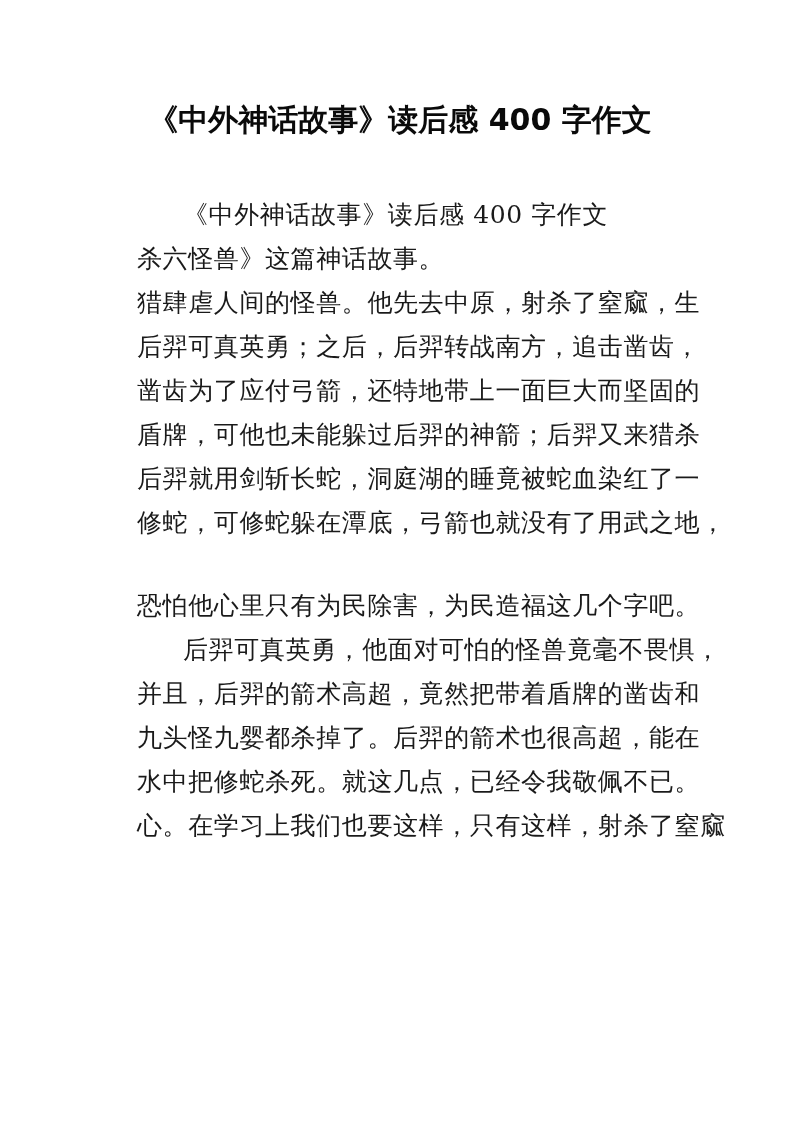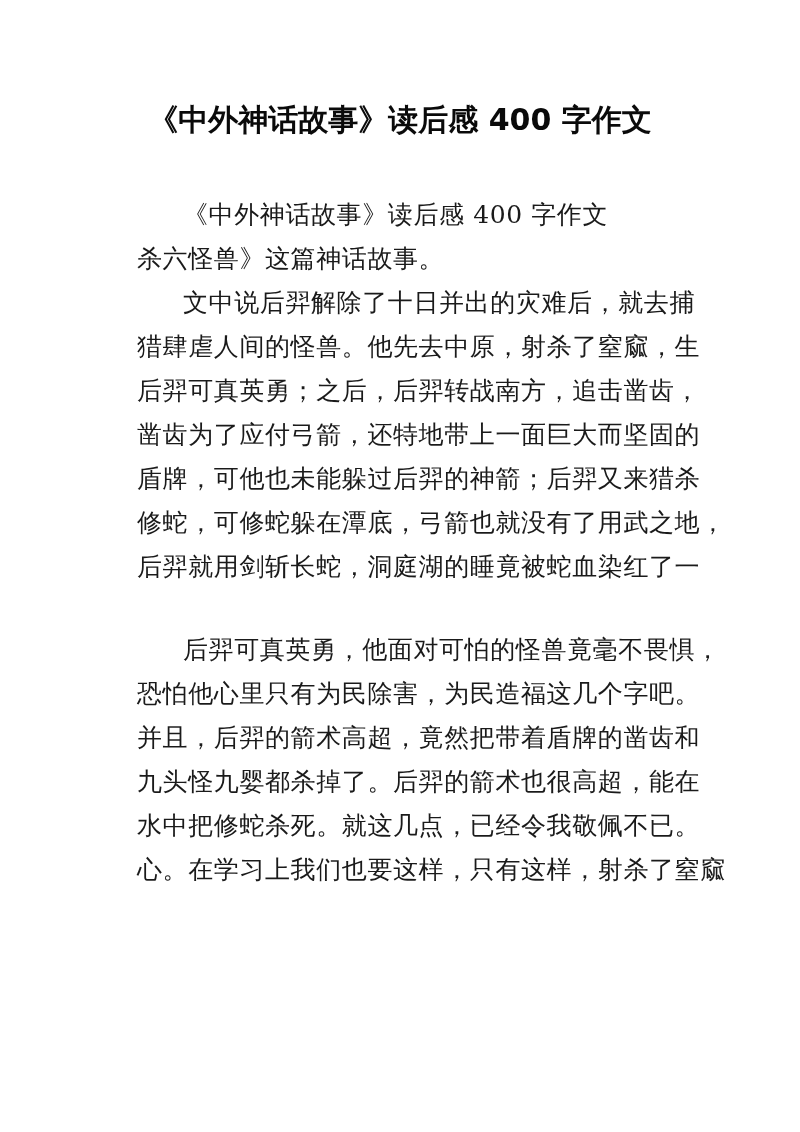--- a/index.html
+++ b/index.html
@@ -55,32 +55,31 @@
 <div class="page-title">《中外神话故事》读后感 400 字作文</div>
 
 <div class="body-text">
   <div class="line indent">《中外神话故事》读后感 400 字作文</div>
 
   <div>
     <div class="line">杀六怪兽》这篇神话故事。</div>
   </div>
 
   <div>
-    <div class="line indent">文中说后羿解除了十日并出的灾难后，就去捕</div>
     <div class="line">猎肆虐人间的怪兽。他先去中原，射杀了窒窳，生</div>
     <div class="line">后羿可真英勇；之后，后羿转战南方，追击凿齿，</div>
     <div class="line">凿齿为了应付弓箭，还特地带上一面巨大而坚固的</div>
     <div class="line">盾牌，可他也未能躲过后羿的神箭；后羿又来猎杀</div>
+    <div class="line">后羿就用剑斩长蛇，洞庭湖的睡竟被蛇血染红了一</div>
     <div class="line">修蛇，可修蛇躲在潭底，弓箭也就没有了用武之地，</div>
-    <div class="line">后羿就用剑斩长蛇，洞庭湖的睡竟被蛇血染红了一</div>
   </div>
 
   <div class="gap"></div>
 
   <div>
+    <div class="line">恐怕他心里只有为民除害，为民造福这几个字吧。</div>
     <div class="line indent">后羿可真英勇，他面对可怕的怪兽竟毫不畏惧，</div>
-    <div class="line">恐怕他心里只有为民除害，为民造福这几个字吧。</div>
     <div class="line">并且，后羿的箭术高超，竟然把带着盾牌的凿齿和</div>
     <div class="line">九头怪九婴都杀掉了。后羿的箭术也很高超，能在</div>
     <div class="line">水中把修蛇杀死。就这几点，已经令我敬佩不已。</div>
     <div class="line">心。在学习上我们也要这样，只有这样，射杀了窒窳</div>
   </div>
 </div>
 
 </body></html>

